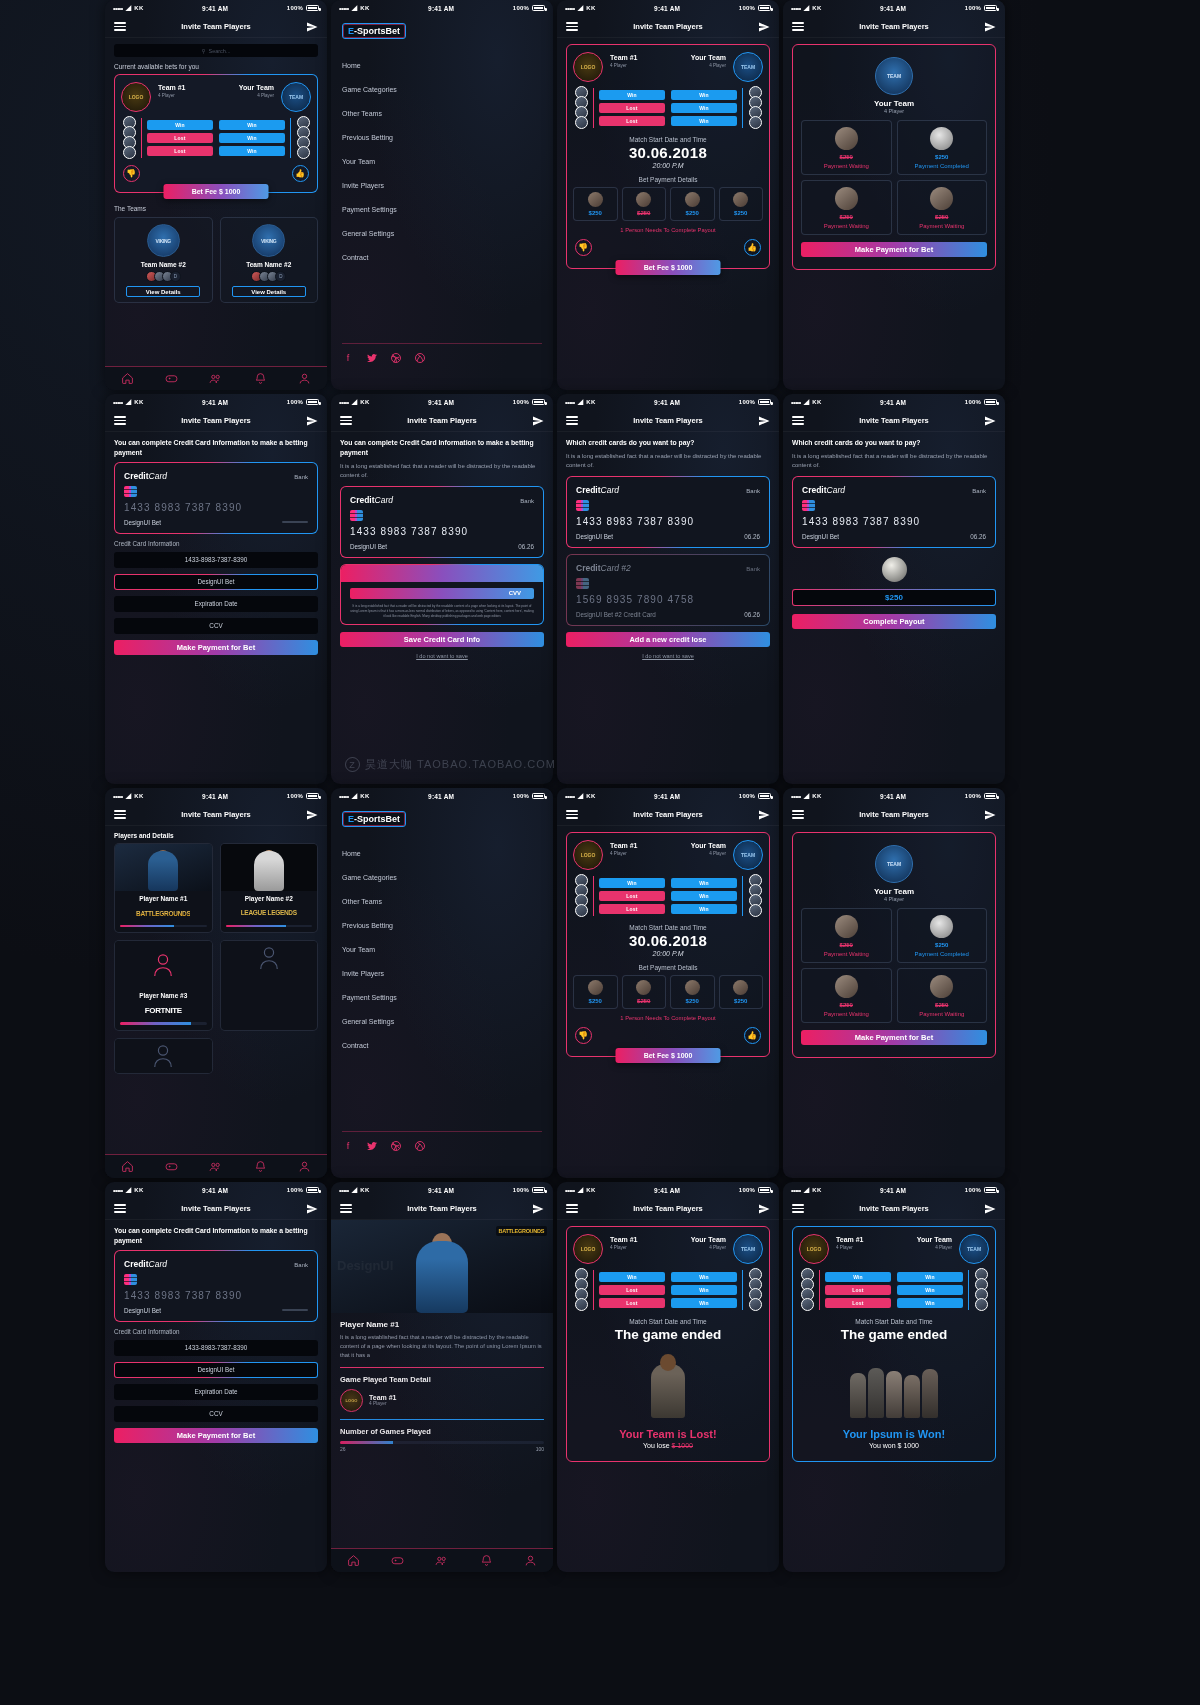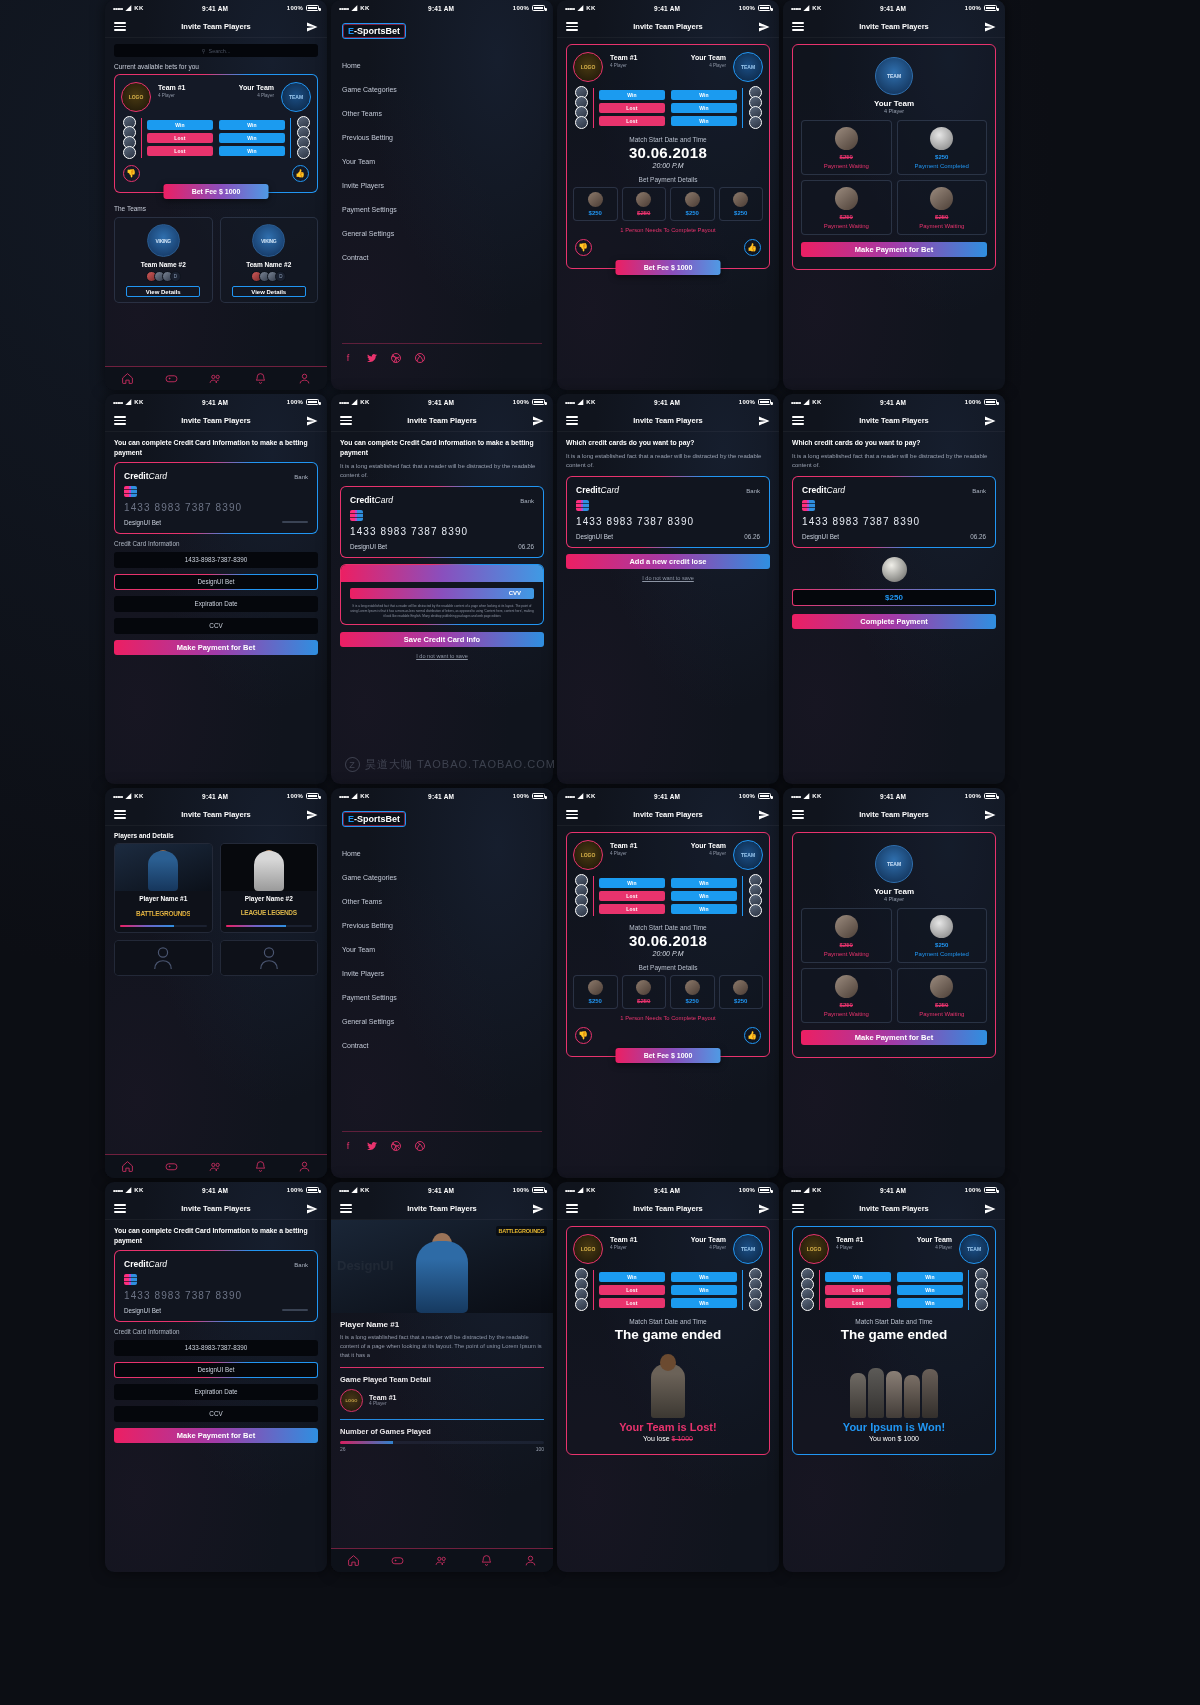--- a/index.html
+++ b/index.html
@@ -411,21 +411,21 @@
     display:flex; align-items:flex-end; justify-content:center; gap:2px;
   }
   .ge-art .fig{width:16px; border-radius:7px 7px 2px 2px;}
   .ge-solo{
     width:34px; height:54px; border-radius:14px 14px 3px 3px;
     background:linear-gradient(180deg,#6b6258 18%, #3c3832 100%);
     position:relative;
   }
   .ge-solo::before{content:""; position:absolute; left:50%; top:-10px; transform:translateX(-50%);
     width:16px; height:17px; border-radius:50%; background:#6b4a30;}
-  .ge-res{text-align:center; margin-top:3px;}
+  .ge-res{text-align:center; margin-top:10px;}
   .ge-res .t{font-size:11px; font-weight:bold;}
   .ge-res .t.lost{color:#e8336d;}
   .ge-res .t.won{color:#2196f3;}
   .ge-res .s{font-size:7px; color:#c3cad6; margin-top:2px;}
   .ge-res .s b{color:#e8336d; text-decoration:line-through; font-weight:normal;}
   .ge-res .s i{color:#fff; font-style:normal;}
 
   .watermark{
     position:absolute; left:345px; top:757px; z-index:5;
     display:flex; align-items:center; gap:5px;
@@ -926,20 +926,32 @@
             <div class="cc-brand"><b>Credit</b><i>Card</i></div>
             <div class="cc-bank">Bank</div>
           </div>
           <div class="chip"></div>
           <div class="cc-num">1433  8983  7387  8390</div>
           <div class="cc-bot">
               <span>DesignUI Bet</span>
               <span class="exp">06.26</span>
             </div>
         </div>
+        <div class="cc dim">
+          <div class="cc-top">
+            <div class="cc-brand"><b>Credit</b><i>Card #2</i></div>
+            <div class="cc-bank">Bank</div>
+          </div>
+          <div class="chip" style="filter:saturate(.45) brightness(.75)"></div>
+          <div class="cc-num dim">1569  8935  7890  4758</div>
+          <div class="cc-bot">
+              <span>DesignUI Bet #2 Credit Card</span>
+              <span class="exp">06.26</span>
+            </div>
+        </div>
         <button class="btn-grad">Add a new credit lose</button>
         <a class="donot">I do not want to save</a>
       </div>
     </div>
 
     <div class="phone">
       <div class="status">
         <div class="st-left">
             <span class="dots">•••••</span>
             <span class="wifi">◢</span>
@@ -976,21 +988,21 @@
           </div>
           <div class="chip"></div>
           <div class="cc-num">1433  8983  7387  8390</div>
           <div class="cc-bot">
               <span>DesignUI Bet</span>
               <span class="exp">06.26</span>
             </div>
         </div>
         <div class="moon"></div>
         <div class="amtbox">$250</div>
-        <button class="btn-grad">Complete Payment</button>
+        <button class="btn-grad">Complete Payout</button>
       </div>
     </div>
 
     <div class="phone">
       <div class="status">
         <div class="st-left">
             <span class="dots">•••••</span>
             <span class="wifi">◢</span>
             <span>KK</span>
           </div>
@@ -1035,20 +1047,35 @@
             <div class="pphoto dark">
                 <div class="head" style="background:#c9a384"></div>
                 <div class="silh"></div>
               </div>
             <div class="pname">Player Name #2</div>
             <div class="glogo">
                 <span class="lol">LEAGUE LEGENDS</span>
               </div>
             <div class="pbar">
                 <i style="width:70%"></i>
+              </div>
+          </div>
+          <div class="pcard">
+            <div class="pphoto icon">
+              <svg viewBox="0 0 24 26" fill="none" stroke="#e8336d" stroke-width="1.3">
+                  <circle cx="12" cy="7" r="5"></circle>
+                  <path d="M3 25c0-6 4-9 9-9s9 3 9 9"></path>
+                </svg>
+            </div>
+            <div class="pname">Player Name #3</div>
+            <div class="glogo">
+                <span class="fort">FORTNITE</span>
+              </div>
+            <div class="pbar">
+                <i style="width:82%"></i>
               </div>
           </div>
           <div class="pcard">
             <div class="pphoto icon" style="height:34px">
               <svg viewBox="0 0 24 26" fill="none" stroke="#4a5570" stroke-width="1.3">
                   <circle cx="12" cy="7" r="5"></circle>
                   <path d="M3 25c0-6 4-9 9-9s9 3 9 9"></path>
                 </svg>
             </div>
           </div>

